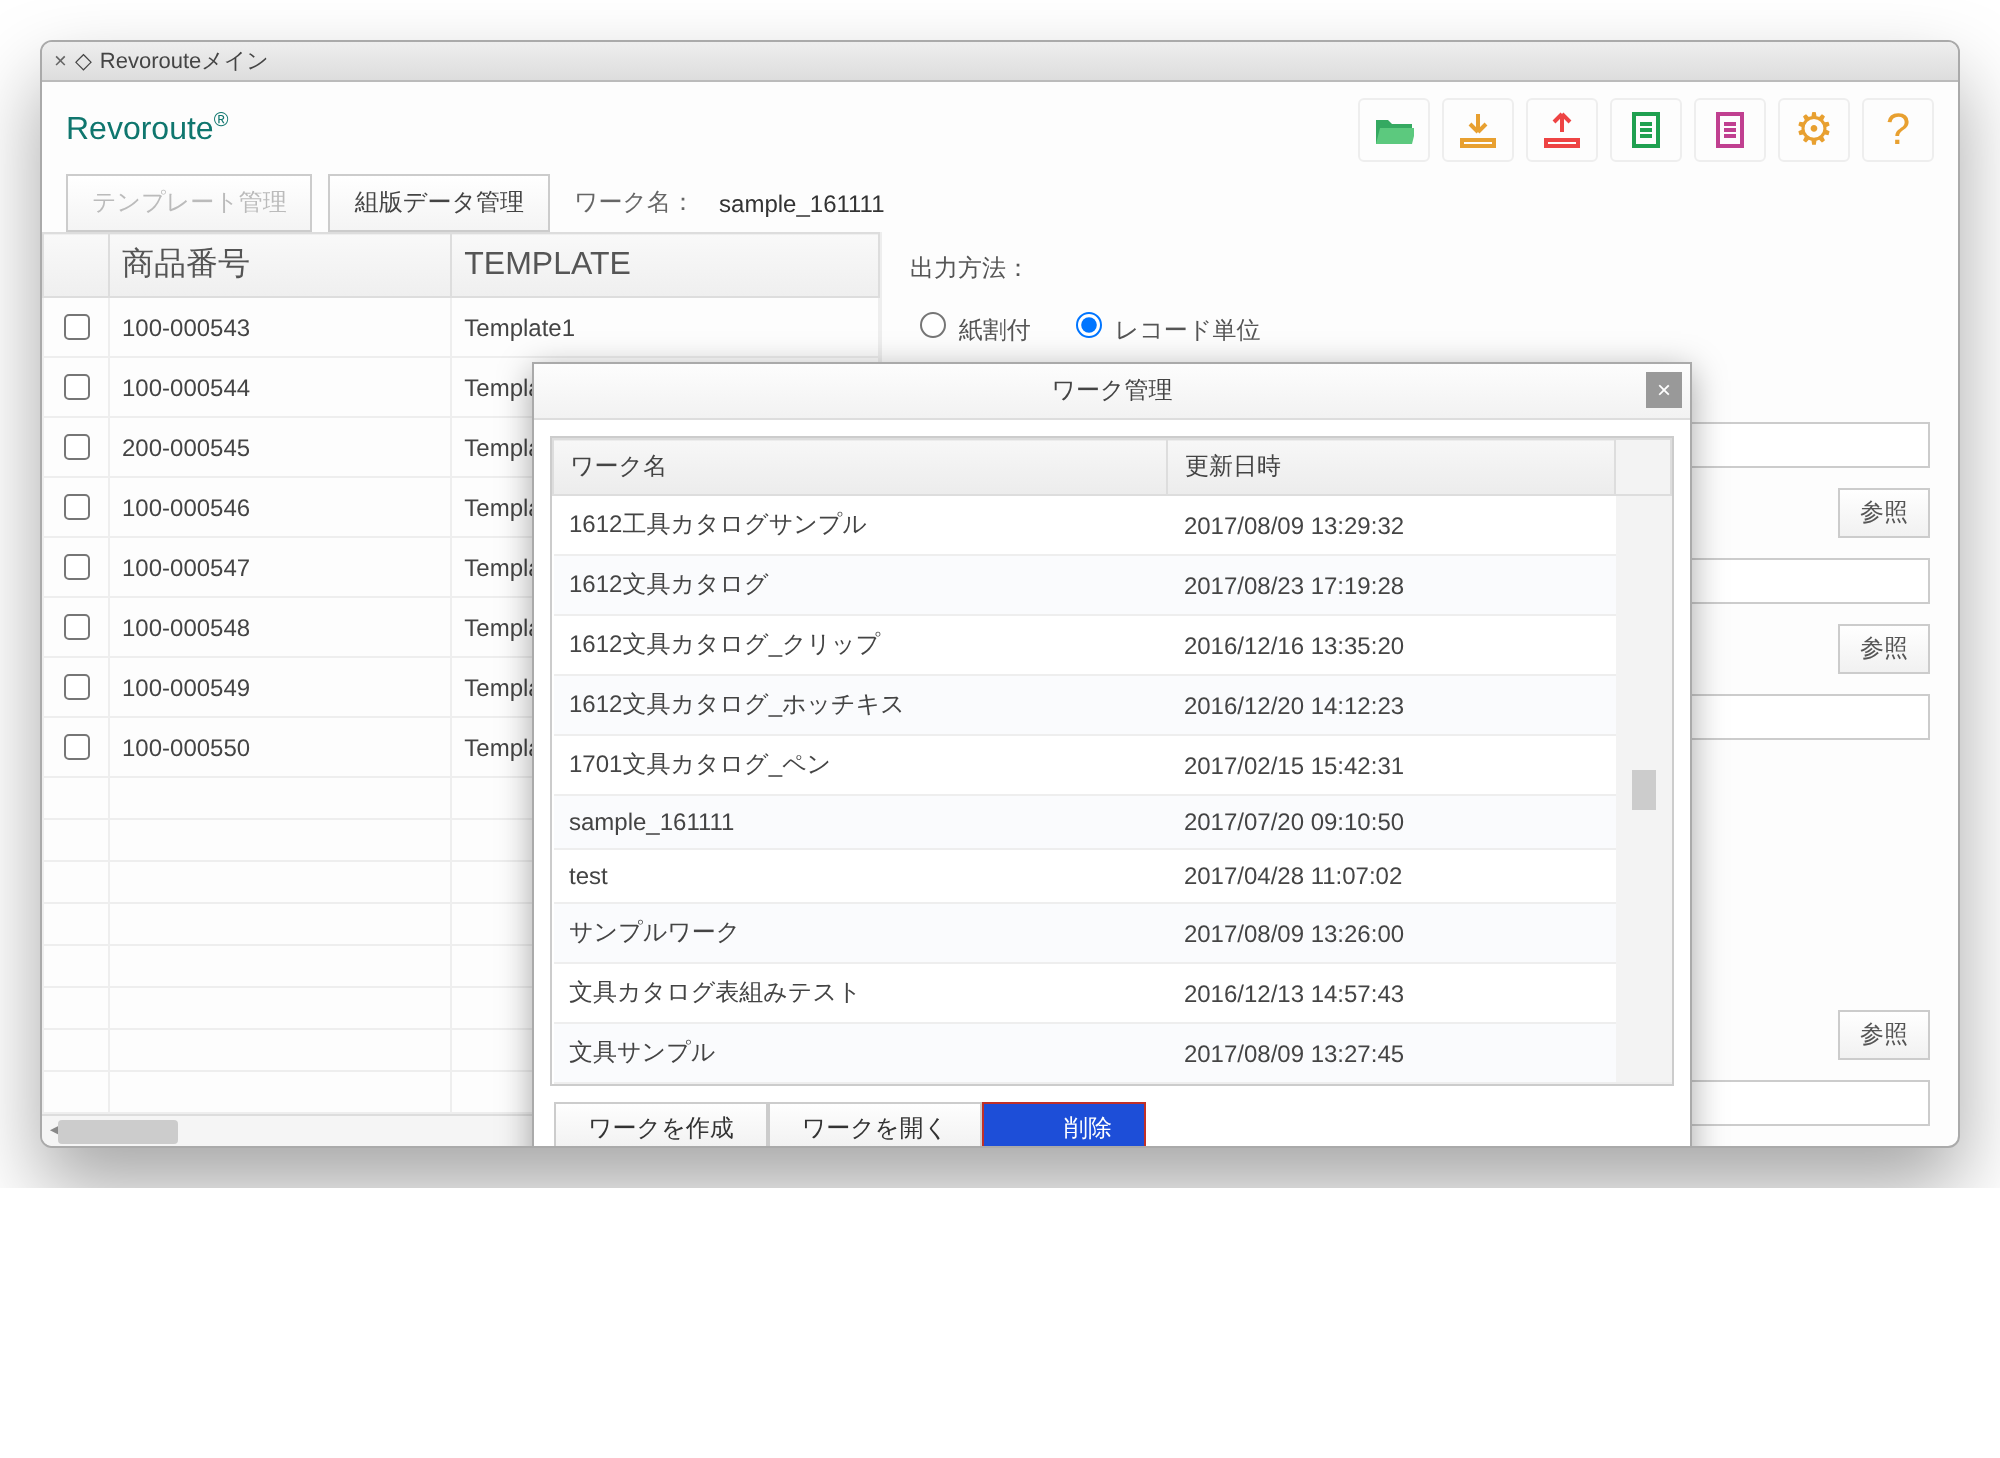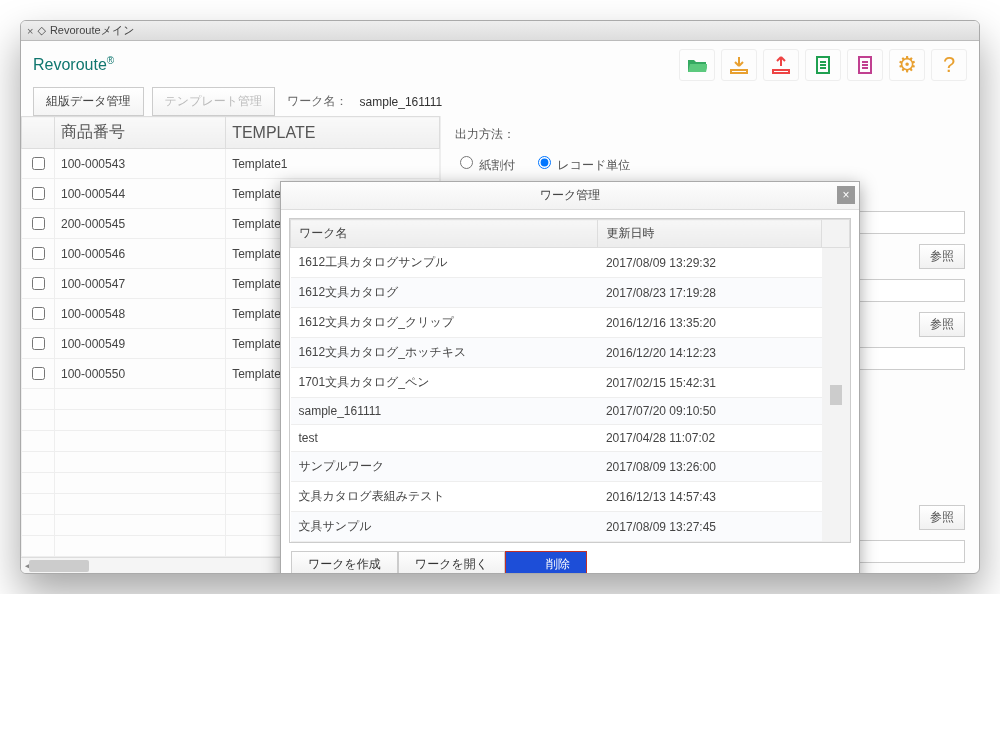--- a/index.html
+++ b/index.html
@@ -155,21 +155,21 @@
   .mm { color:#666; }
 
   
   .overlay {
     position:absolute;
     left:0; right:0; top:0; bottom:0;
     pointer-events:none;
   }
   .dialog {
     position:absolute;
-    left:259px; top:140px;
+    left:245px; top:140px;
     width:580px;
     background:#fff;
     border:1px solid #aaa;
     box-shadow: 0 4px 16px rgba(0,0,0,0.35);
     pointer-events:auto;
   }
   .dialog-title {
     display:flex; justify-content:center; align-items:center;
     padding:5px 6px;
     border-bottom:1px solid #ddd;
@@ -270,22 +270,22 @@
               <rect x="4" y="1" width="12" height="16" fill="none" stroke="#c04090" stroke-width="2"></rect>
               <path stroke="#c04090" stroke-width="2" d="M7 6h6M7 9h6M7 12h6"></path>
             </svg>
         </div>
         <div class="ticon" style="color:#e8a030;font-size:22px;">⚙</div>
         <div class="ticon" style="color:#e8a030;font-size:22px;">?</div>
       </div>
     </div>
 
     <div class="tabs-row">
+      <div class="tab-btn inactive">テンプレート管理</div>
       <div class="tab-btn">組版データ管理</div>
-      <div class="tab-btn inactive">テンプレート管理</div>
       <span class="work-label">ワーク名：</span>
       <span class="work-name">sample_161111</span>
     </div>
 
 
     <div class="main-area">
       <div class="left-table">
         <table>
           <thead>
             <tr>

